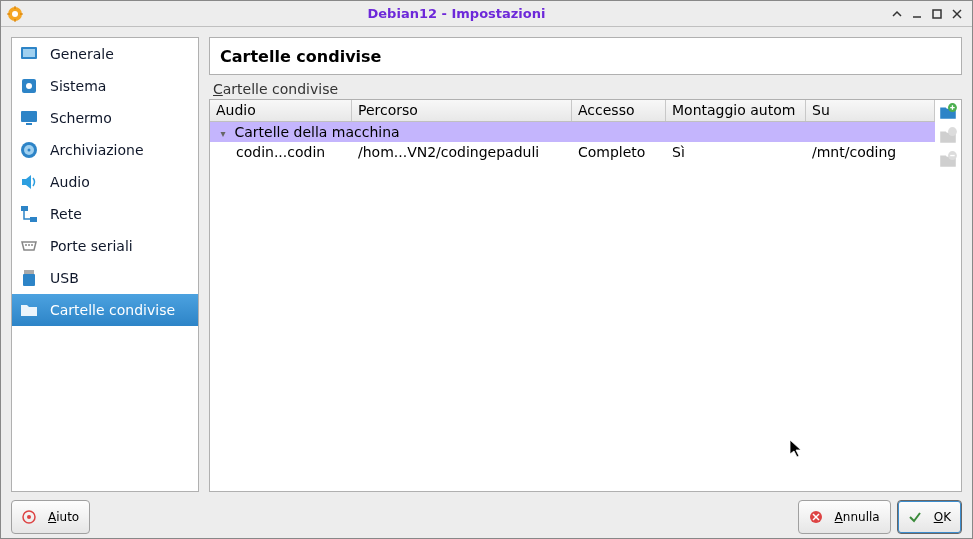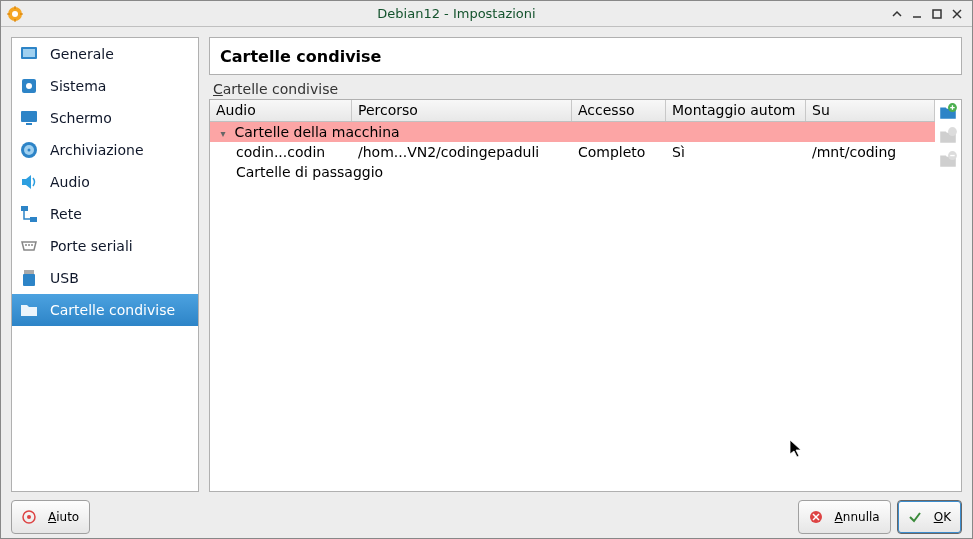--- a/index.html
+++ b/index.html
@@ -2,21 +2,21 @@
 <html><head>
 <meta charset="utf-8">
 <style>
 * { box-sizing: border-box; margin: 0; padding: 0; font-family: "DejaVu Sans", "Liberation Sans", sans-serif; }
 body { background: #dcdcdc; width: 973px; height: 539px; overflow: hidden; }
 
 .window { width: 973px; height: 539px; background: #ededed; border: 1px solid #888; display: flex; flex-direction: column; }
 
 .titlebar { height: 26px; display: flex; align-items: center; padding: 0 6px; border-bottom: 1px solid #c0c0c0; }
 .titlebar .app-icon { width: 16px; height: 16px; margin-right: 4px; }
-.titlebar .title { flex: 1; text-align: center; font-size: 13px; font-weight: normal; color: #14532d; }
+.titlebar .title { flex: 1; text-align: center; font-size: 13px; font-weight: bold; color: #6d28d9; }
 .titlebar .win-btn { width: 18px; height: 18px; margin-left: 2px; display: flex; align-items: center; justify-content: center; font-size: 12px; color: #333; cursor: pointer; }
 
 .body { flex: 1; display: flex; padding: 10px; gap: 10px; }
 
 .sidebar { width: 188px; background: #fff; border: 1px solid #b0b0b0; display: flex; flex-direction: column; }
 .sidebar-item { height: 32px; display: flex; align-items: center; padding: 0 6px; gap: 10px; font-size: 14px; color: #0f172a; cursor: pointer; }
 .sidebar-item.selected { background: linear-gradient(#4ca2e0, #2d84c7); color: #fff; }
 .nav-icon { width: 22px; height: 22px; display: flex; align-items: center; justify-content: center; }
 
 .main { flex: 1; display: flex; flex-direction: column; }
@@ -26,21 +26,21 @@
 .group { flex: 1; display: flex; flex-direction: column; }
 .group-label { font-size: 14px; color: #333; padding: 0 0 2px 4px; }
 .group-label .ul { text-decoration: underline; }
 
 .table-wrap { flex: 1; display: flex; background: #fff; border: 1px solid #b0b0b0; }
 .table { flex: 1; display: flex; flex-direction: column; font-size: 14px; }
 .thead { display: flex; background: linear-gradient(#f8f8f8, #e8e8e8); border-bottom: 1px solid #c0c0c0; height: 22px; }
 .th { padding: 2px 6px; border-right: 1px solid #c8c8c8; color: #000; overflow: hidden; white-space: nowrap; }
 .col-name { width: 142px; } .col-path { width: 220px; } .col-access { width: 94px; } .col-mount { width: 140px; } .col-at { flex: 1; }
 .trow { display: flex; height: 20px; align-items: center; }
-.trow.group-row { background: #fca5a5; }
+.trow.group-row { background: #c4b5fd; }
 .td { padding: 0 6px; overflow: hidden; white-space: nowrap; }
 .expander { width: 14px; display: inline-block; text-align: center; color: #666; font-size: 10px; }
 
 .side-tools { width: 26px; display: flex; flex-direction: column; align-items: center; padding-top: 2px; gap: 4px; }
 .tool-btn { width: 20px; height: 20px; display: flex; align-items: center; justify-content: center; cursor: pointer; }
 .tool-btn.disabled { opacity: 0.4; cursor: default; }
 
 .footer { height: 36px; display: flex; align-items: center; padding: 0 10px 6px 10px; gap: 6px; }
 .spacer { flex: 1; }
 .btn { height: 26px; padding: 16px 10px; background: linear-gradient(#fdfdfd, #e6e6e6); border: 1px solid #a0a0a0; border-radius: 4px; display: flex; align-items: center; gap: 12px; font-size: 12px; cursor: pointer; }
@@ -207,25 +207,20 @@
             </div>
 
             <div class="trow">
               <div class="td col-name" style="padding-left:26px;">codin...codin</div>
               <div class="td col-path">/hom...VN2/codingepaduli</div>
               <div class="td col-access">Completo</div>
               <div class="td col-mount">Sì</div>
               <div class="td col-at">/mnt/coding</div>
             </div>
 
-            <div class="trow">
-              <div class="td" style="width:100%; padding-left:26px;">
-                <span>Cartelle di passaggio</span>
-              </div>
-            </div>
           </div>
 
           <div class="side-tools">
             <div class="tool-btn">
               <svg viewBox="0 0 18 18">
                   <path d="M2 5 L7 5 L8 6 L16 6 L16 15 L2 15 Z" fill="#2d84c7"></path>
                   <circle cx="13" cy="5" r="4" fill="#4caf50"></circle>
                   <path d="M13 3 L13 7 M11 5 L15 5" stroke="#fff" stroke-width="1.2"></path>
                 </svg>
             </div>

